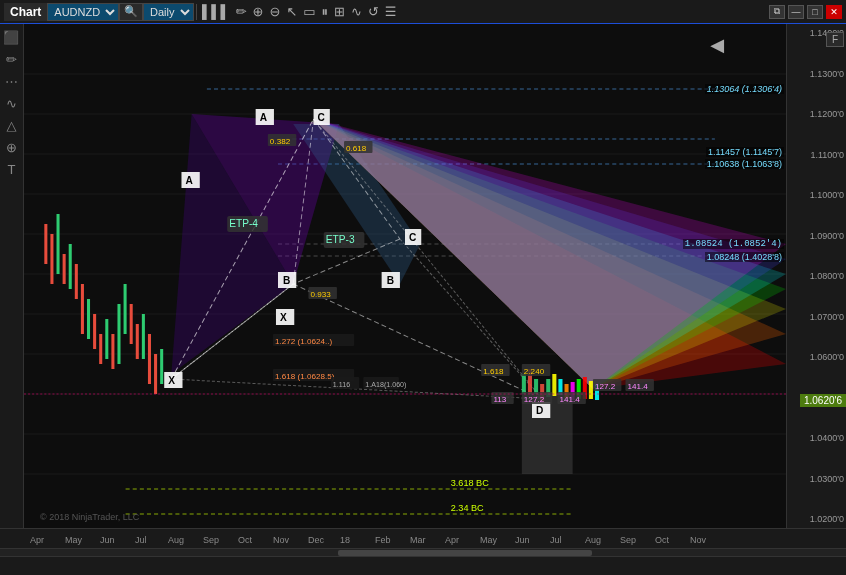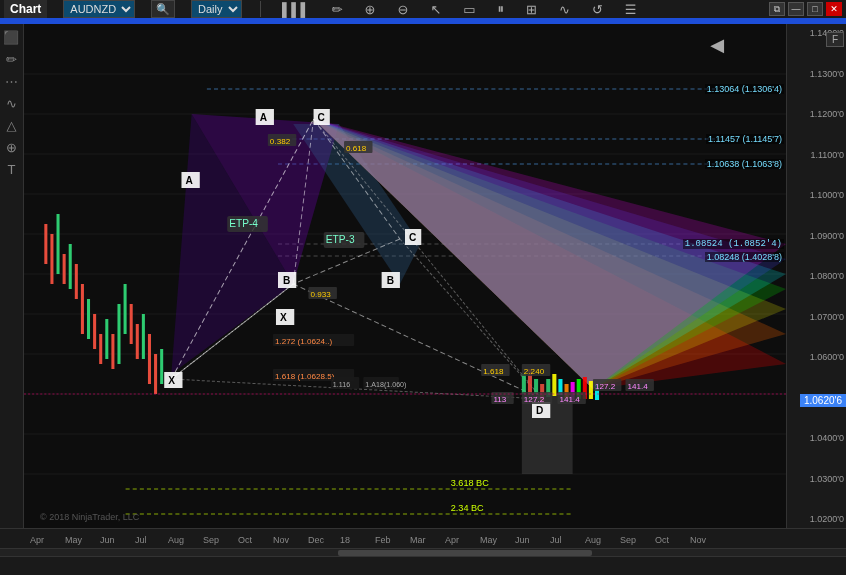--- a/index.html
+++ b/index.html
@@ -1,22 +1,22 @@
 <!DOCTYPE html>
 <html><head>
   <meta charset="utf-8">
   <style>
     * { margin: 0; padding: 0; box-sizing: border-box; }
     body { width: 846px; height: 575px; background: #111; font-family: Arial, sans-serif; font-size: 11px; color: #ccc; overflow: hidden; }
 
     
     #top-bar {
       display: flex; align-items: center;
-      height: 24px; background: #1a1a1a; border-bottom: 6px solid #1d4ed8;
-      padding: 0 4px; gap: 16px;
+      height: 24px; background: #1a1a1a; border-bottom: 1px solid #1d4ed8;
+      padding: 0 4px; gap: 0;
     }
     .chart-label { background: #2a2a2a; color: #fff; font-weight: bold; padding: 2px 6px; font-size: 12px; }
     .tb-select { background: #0c4a6e; color: #ddd; border: 1px solid #444; font-size: 11px; height: 18px; padding: 0 2px; }
     .tb-btn { background: #2a2a2a; color: #aaa; border: 1px solid #444; font-size: 11px; height: 18px; padding: 0 4px; cursor: pointer; }
     .tb-sep { width: 1px; height: 16px; background: #444; margin: 0 2px; }
     .tb-icon { color: #aaa; font-size: 13px; cursor: pointer; padding: 0 3px; }
     .tb-right { margin-left: auto; display: flex; gap: 3px; align-items: center; }
     .win-btn { width: 16px; height: 14px; display: flex; align-items: center; justify-content: center; font-size: 9px; cursor: pointer; border: 1px solid #555; background: #333; color: #ccc; }
     .win-btn.close { background: #c00; color: #fff; border-color: #c00; }
 
@@ -33,21 +33,21 @@
     
     #chart-area { flex: 1; position: relative; background: #0d0d0d; overflow: hidden; }
 
     
     #right-axis {
       width: 60px; background: #1a1a1a; border-left: 1px solid #333;
       position: relative; display: flex; flex-direction: column; justify-content: space-between;
       padding: 4px 2px;
     }
     .price-label { font-size: 9px; color: #999; text-align: right; }
-    .price-current { background: #3b82f6; color: #fff; font-size: 10px; padding: 1px 4px; text-align: center; position: absolute; right: 0; }
+    .price-current { background: #4d7c0f; color: #fff; font-size: 10px; padding: 1px 4px; text-align: center; position: absolute; right: 0; }
 
     
     #f-btn { position: absolute; top: 4px; right: 2px; background: #2a2a2a; color: #aaa; border: 1px solid #555; font-size: 10px; padding: 1px 5px; cursor: pointer; }
 
     
     #bottom-bar {
       height: 20px; background: #1a1a1a; border-top: 1px solid #333;
       display: flex; align-items: center; padding: 0 6px;
       font-size: 10px; color: #888;
     }
@@ -279,22 +279,22 @@
 
       <line x1="100" y1="465" x2="540" y2="465" stroke="#ccff00" stroke-width="0.8" stroke-dasharray="4,3" opacity="0.8"></line>
       <line x1="100" y1="490" x2="540" y2="490" stroke="#ccff00" stroke-width="0.8" stroke-dasharray="4,3" opacity="0.8"></line>
       <text x="420" y="462" fill="#ccff00" font-size="9">3.618 BC</text>
       <text x="420" y="487" fill="#ccff00" font-size="9">2.34 BC</text>
 
       <line x1="0" y1="370" x2="750" y2="370" stroke="#e0006e" stroke-width="1" stroke-dasharray="2,2" opacity="0.6"></line>
 
     </svg>
 
-    <div class="price-line-label" style="top:60px; right:2px;">1.13064 (1.1306'4)</div>
-    <div class="price-line-label" style="top:110px; right:2px;">1.11457 (1.1145'7)</div>
+    <div class="price-line-label" style="top:60px; right:2px;font-style:italic;">1.13064 (1.1306'4)</div>
+    <div class="price-line-label" style="top:123px; right:2px;">1.11457 (1.1145'7)</div>
     <div class="price-line-label" style="top:135px; right:2px;margin-left:39px;">1.10638 (1.1063'8)</div>
     <div class="price-line-label" style="top:215px; right:2px;font-family:Liberation Mono, monospace;">1.08524 (1.0852'4)</div>
     <div class="price-line-label" style="top:228px; right:2px;">1.08248 (1.4028'8)</div>
 
     <div id="copyright">© 2018 NinjaTrader, LLC</div>
 
     <div id="collapse-btn">◀</div>
 
   </div>
 

